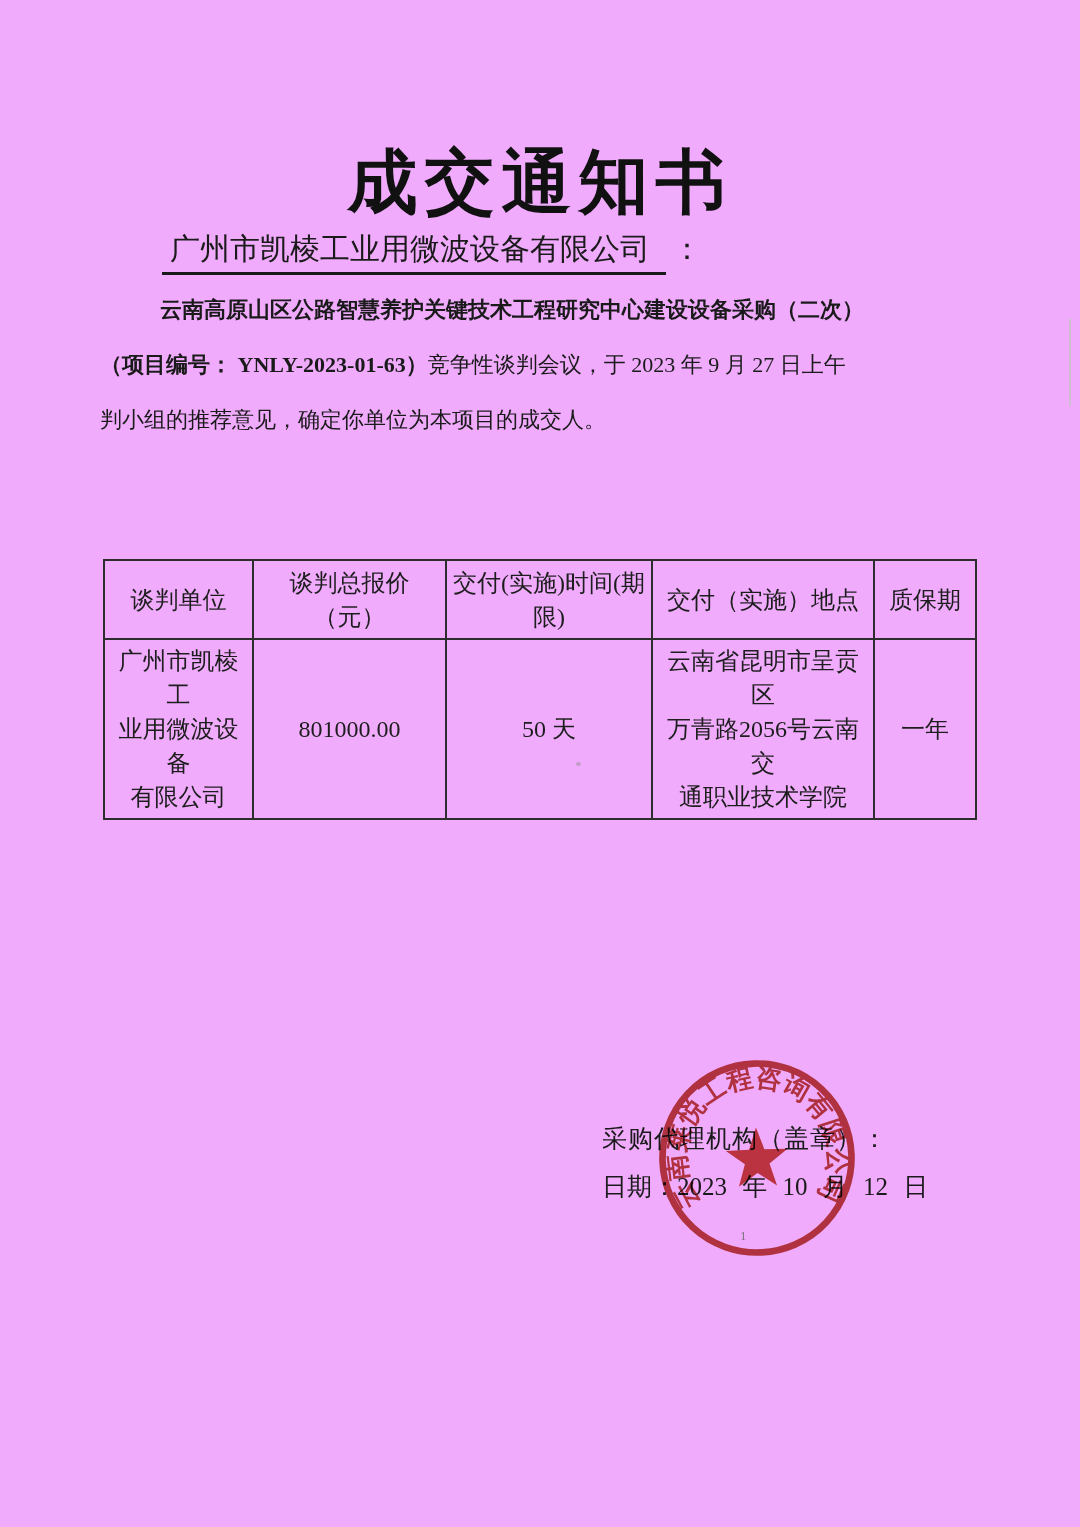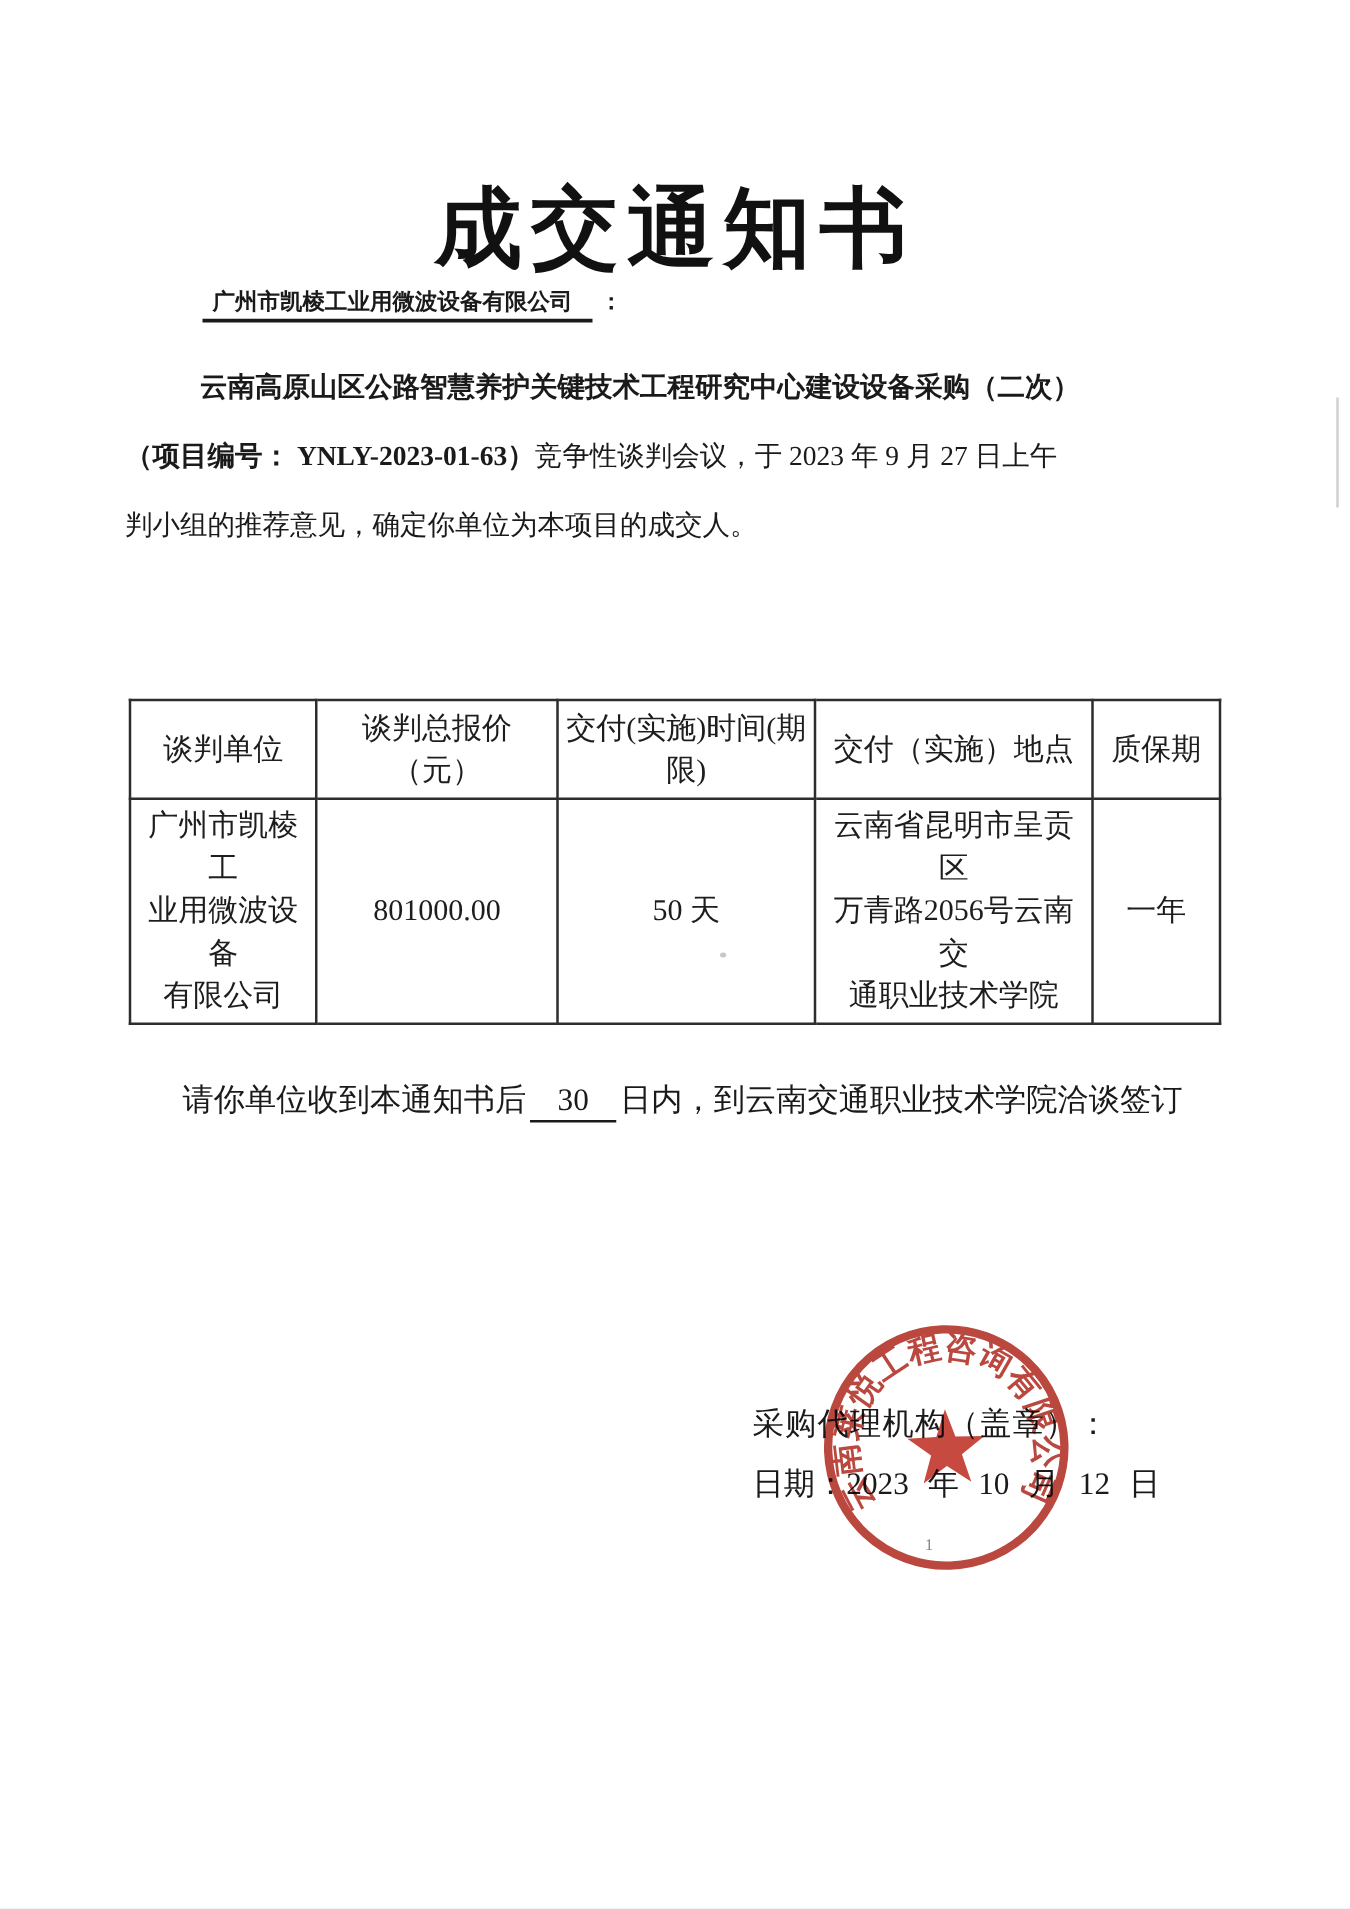--- a/index.html
+++ b/index.html
@@ -1,27 +1,27 @@
 <!DOCTYPE html>
 <html><head>
 <meta charset="utf-8">
 <style>
   html,body{margin:0;padding:0;background:#e8e8e8;}
   .doc{
     position:relative;width:1080px;height:1527px;margin:0 auto;
-    background:#ffffff;overflow:hidden;color:#1a1a1a;
+    background:#f0abfc;overflow:hidden;color:#1a1a1a;
     font-family:"Liberation Serif","DejaVu Serif",serif;
   }
   .title{
     position:absolute;top:136px;left:0;width:100%;margin:0;
     text-align:center;font-size:70px;font-weight:bold;letter-spacing:7px;
     color:#111;
   }
   .addressee{
-    position:absolute;left:162px;top:229px;font-size:18px;font-weight:bold;
+    position:absolute;left:162px;top:229px;font-size:30px;font-weight:normal;
   }
   .addr-name{
     display:inline-block;border-bottom:3px solid #1a1a1a;
     padding:0 16px 2px 8px;
   }
   .addr-colon{margin-left:6px;}
   .body-para{
     position:absolute;left:100px;top:282px;width:886px;
     font-size:22px;line-height:55px;
   }
@@ -117,21 +117,20 @@
         <td>50 天</td>
         <td>云南省昆明市呈贡区
 万青路2056号云南交
 通职业技术学院</td>
         <td>一年</td>
       </tr>
     </tbody>
   </table>
 
   <div class="closing">
-    <div class="c-line indent"><span>请你单位收到本通知书后</span><span class="days">30</span><span>日内，到云南交通职业技术学院洽谈签订</span></div>
   </div>
 
   <div class="sig-agency">采购代理机构（盖章）：</div>
   <div class="sig-date">日期：2023 年 10 月 12 日</div>
 
   <svg class="stamp" viewBox="0 0 220 220" xmlns="http://www.w3.org/2000/svg">
     <circle cx="110" cy="110" r="99" fill="none" stroke-width="7" stroke="#b5382e"></circle>
     <path id="stamp-arc" d="M 52.6 158.2 A 75 75 0 1 1 167.4 158.2" fill="none"></path>
     <text font-size="27" letter-spacing="0.5" fill="#b5382e">
       <textPath href="#stamp-arc" startOffset="50%" text-anchor="middle">云南莱悦工程咨询有限公司</textPath>

